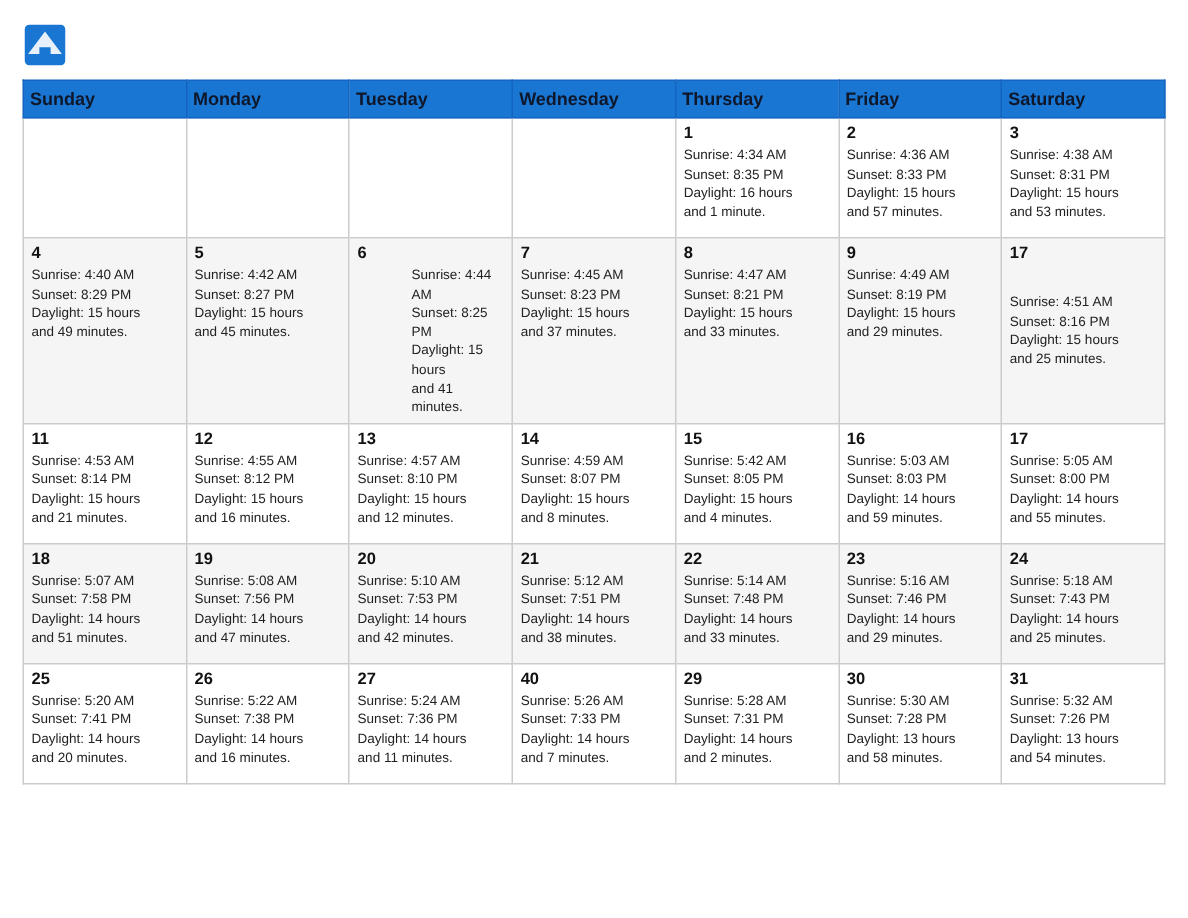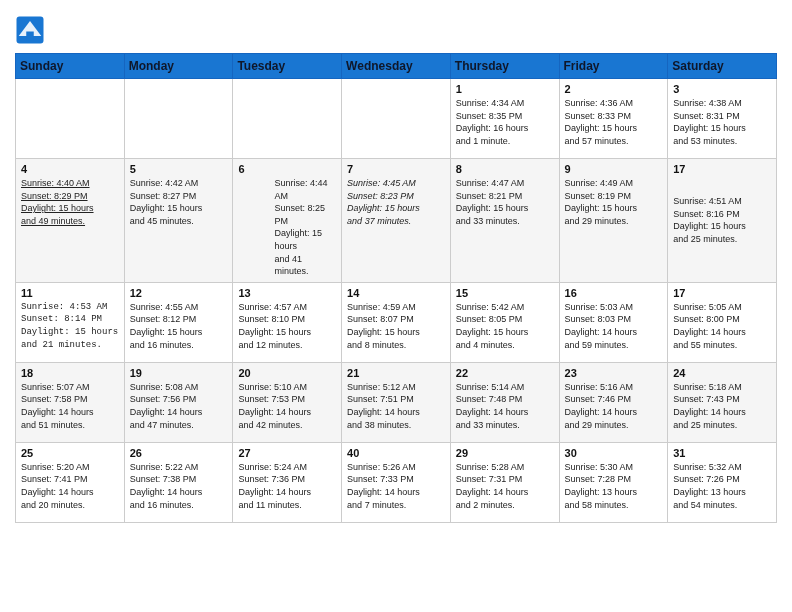--- a/index.html
+++ b/index.html
@@ -152,42 +152,42 @@
             <div class="day-num">3</div>
             <div class="day-info" style="white-space: pre-line;">Sunrise: 4:38 AM
 Sunset: 8:31 PM
 Daylight: 15 hours
 and 53 minutes.</div>
           </td>
         </tr>
         <tr>
           <td>
             <div class="day-num">4</div>
-            <div class="day-info" style="white-space: pre-line; text-decoration: underline;">Sunrise: 4:40 AM
+            <div class="day-info" style="white-space: pre-line;">Sunrise: 4:40 AM
 Sunset: 8:29 PM
 Daylight: 15 hours
 and 49 minutes.</div>
           </td>
           <td>
             <div class="day-num">5</div>
             <div class="day-info" style="white-space: pre-line;">Sunrise: 4:42 AM
 Sunset: 8:27 PM
 Daylight: 15 hours
 and 45 minutes.</div>
           </td>
           <td>
             <div class="day-num">6</div>
             <div class="day-info" style="white-space: pre-line; margin-left: 36px;">Sunrise: 4:44 AM
 Sunset: 8:25 PM
 Daylight: 15 hours
 and 41 minutes.</div>
           </td>
           <td>
             <div class="day-num">7</div>
-            <div class="day-info" style="white-space: pre-line; font-style: italic;">Sunrise: 4:45 AM
+            <div class="day-info" style="white-space: pre-line;">Sunrise: 4:45 AM
 Sunset: 8:23 PM
 Daylight: 15 hours
 and 37 minutes.</div>
           </td>
           <td>
             <div class="day-num">8</div>
             <div class="day-info" style="white-space: pre-line;">Sunrise: 4:47 AM
 Sunset: 8:21 PM
 Daylight: 15 hours
 and 33 minutes.</div>
@@ -203,21 +203,21 @@
             <div class="day-num">17</div>
             <div class="day-info" style="white-space: pre-line; margin-top: 20px;">Sunrise: 4:51 AM
 Sunset: 8:16 PM
 Daylight: 15 hours
 and 25 minutes.</div>
           </td>
         </tr>
         <tr>
           <td>
             <div class="day-num">11</div>
-            <div class="day-info" style="white-space: pre-line; font-family: Liberation Mono, monospace;">Sunrise: 4:53 AM
+            <div class="day-info" style="white-space: pre-line;">Sunrise: 4:53 AM
 Sunset: 8:14 PM
 Daylight: 15 hours
 and 21 minutes.</div>
           </td>
           <td>
             <div class="day-num">12</div>
             <div class="day-info" style="white-space: pre-line;">Sunrise: 4:55 AM
 Sunset: 8:12 PM
 Daylight: 15 hours
 and 16 minutes.</div>

